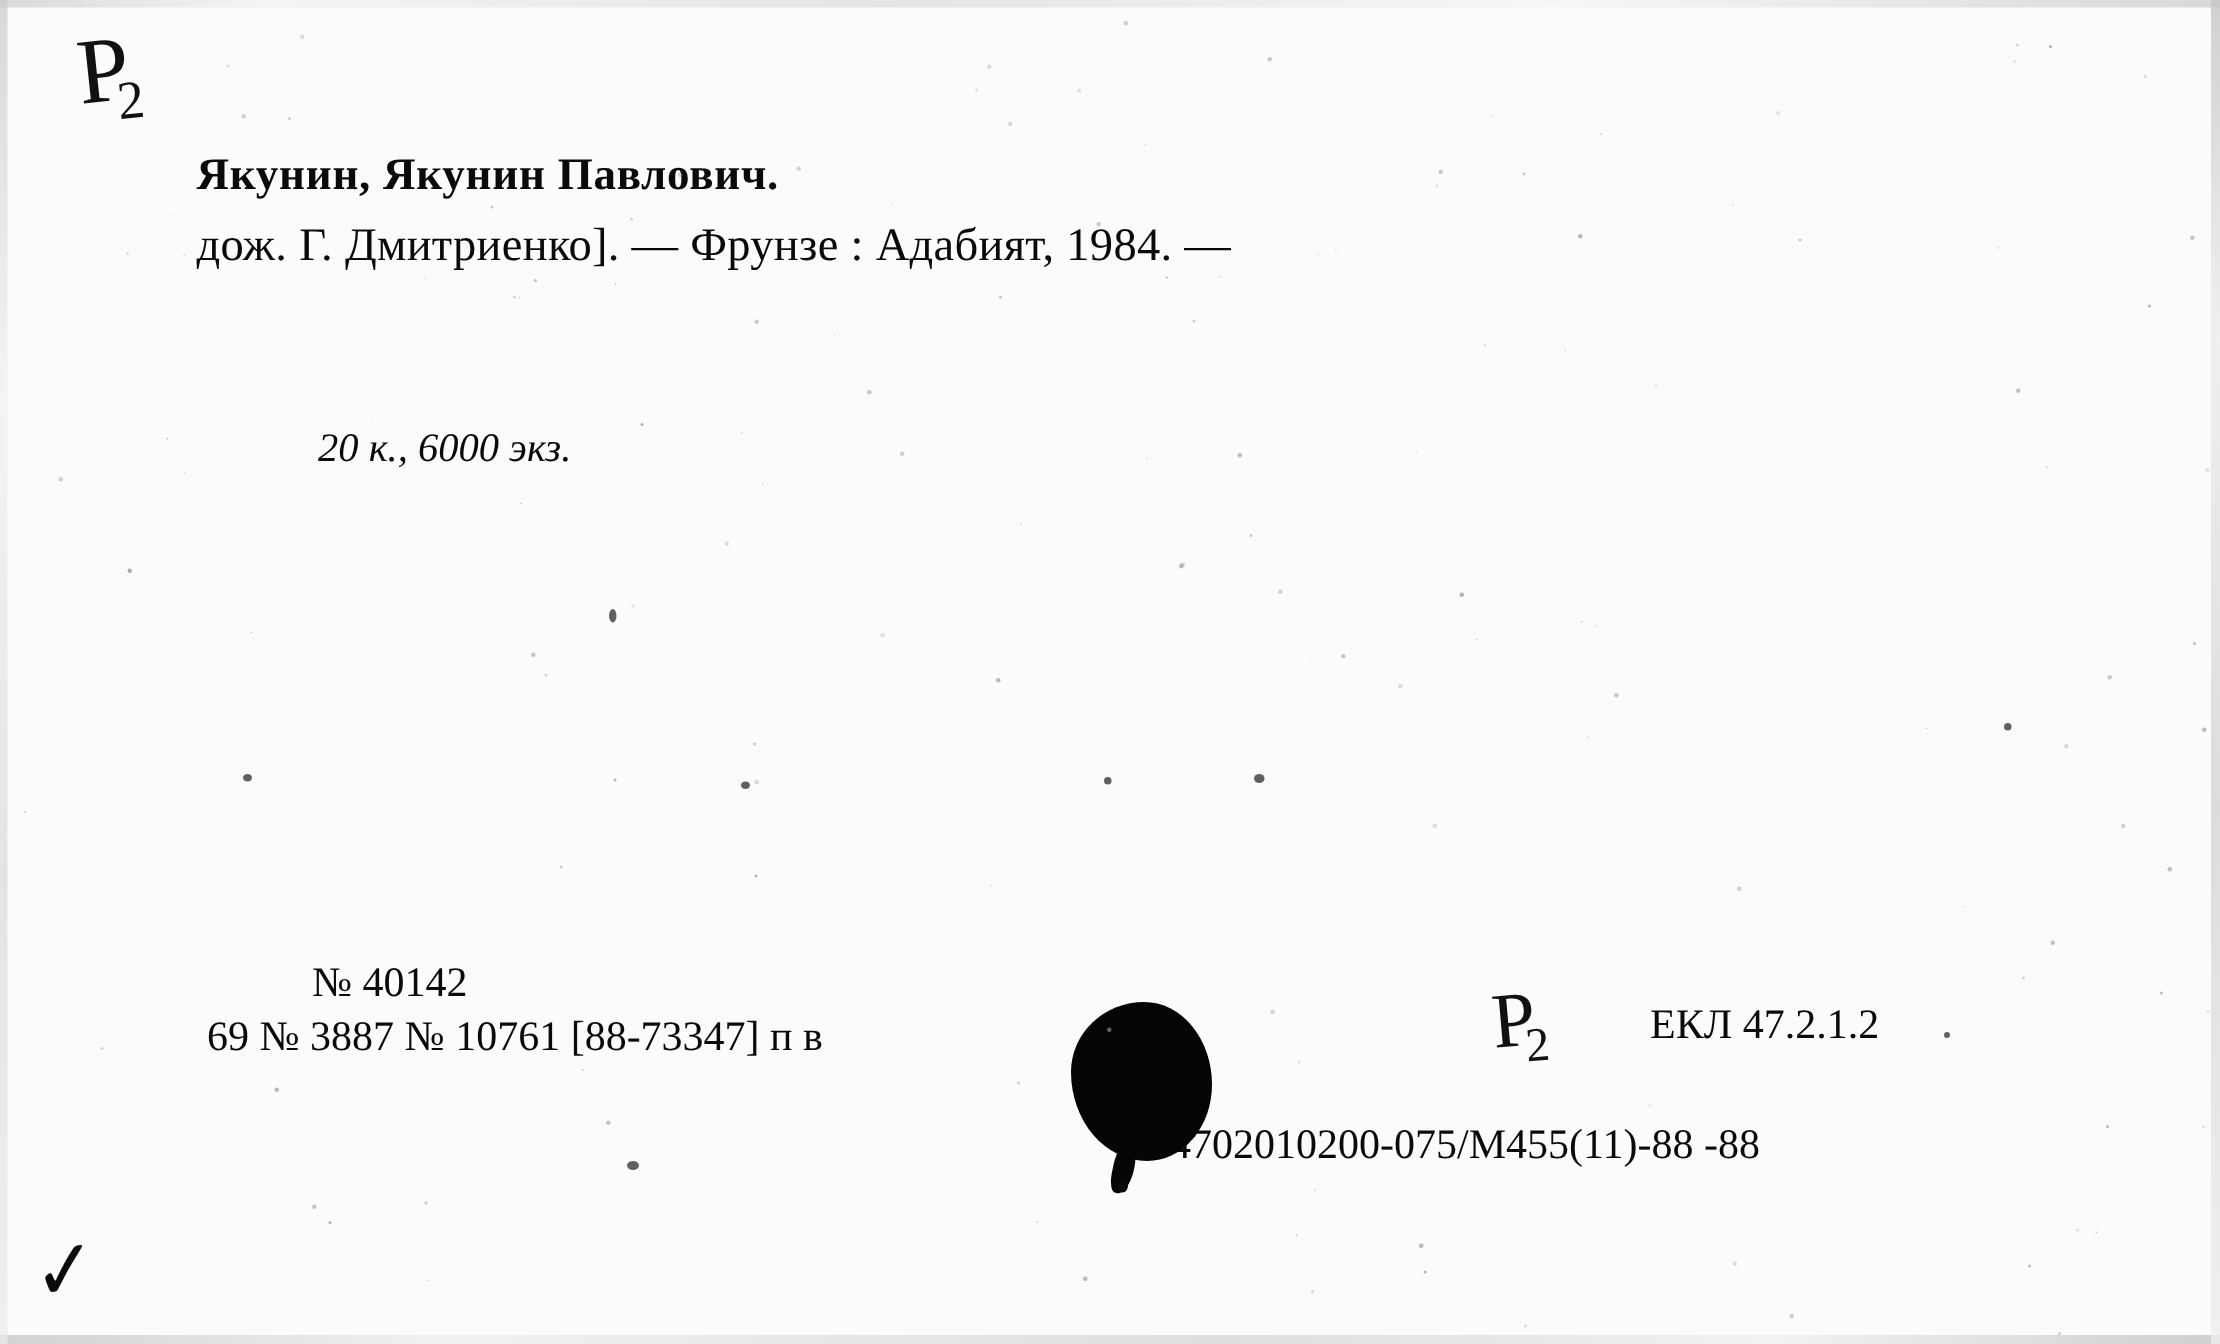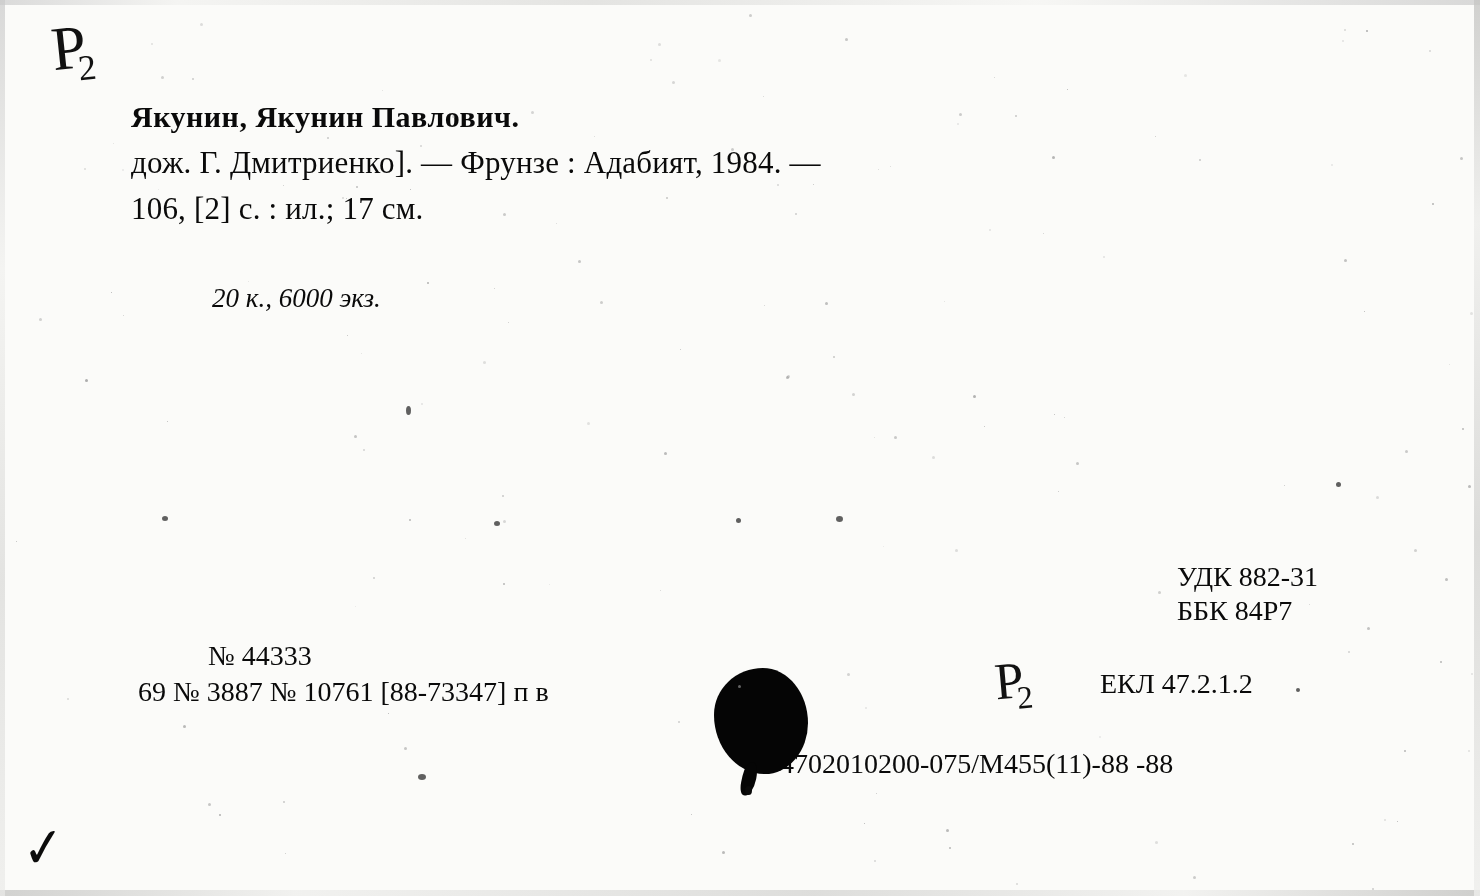--- a/index.html
+++ b/index.html
@@ -181,34 +181,29 @@
   <div class="edge-bottom"></div>
   <div class="edge-left"></div>
   <div class="edge-right"></div>
 
   <div class="mark-p2-top"><span>P</span><span class="sub">2</span></div>
 
   <div class="author">Якунин, Якунин Павлович.</div>
 
   <div class="body-block">
     <div>дож. Г. Дмитриенко]. — Фрунзе : Адабият, 1984. —</div>
-    <div>106, [2] с. : ил.; 17 см.</div>
   </div>
 
   <div class="price-line">20 к., 6000 экз.</div>
 
 
-  <div class="udk">
-    <div>УДК 882-31</div>
-    <div>ББК 84Р7</div>
-  </div>
 
   <div class="ekl">ЕКЛ 47.2.1.2</div>
 
-  <div class="reg-num">№ 44333</div>
+  <div class="reg-num">№ 40142</div>
   <div class="reg-row">69 № 3887 № 10761 [88-73347] п в</div>
   <div class="isbn-row">4702010200-075/М455(11)-88  -88</div>
 
   <div class="blot"></div>
   <div class="blot-tail"></div>
   <div class="blot-dot"></div>
 
   <div class="mark-p2-bottom">
     <span>P</span><span class="sub">2</span>
   </div>

